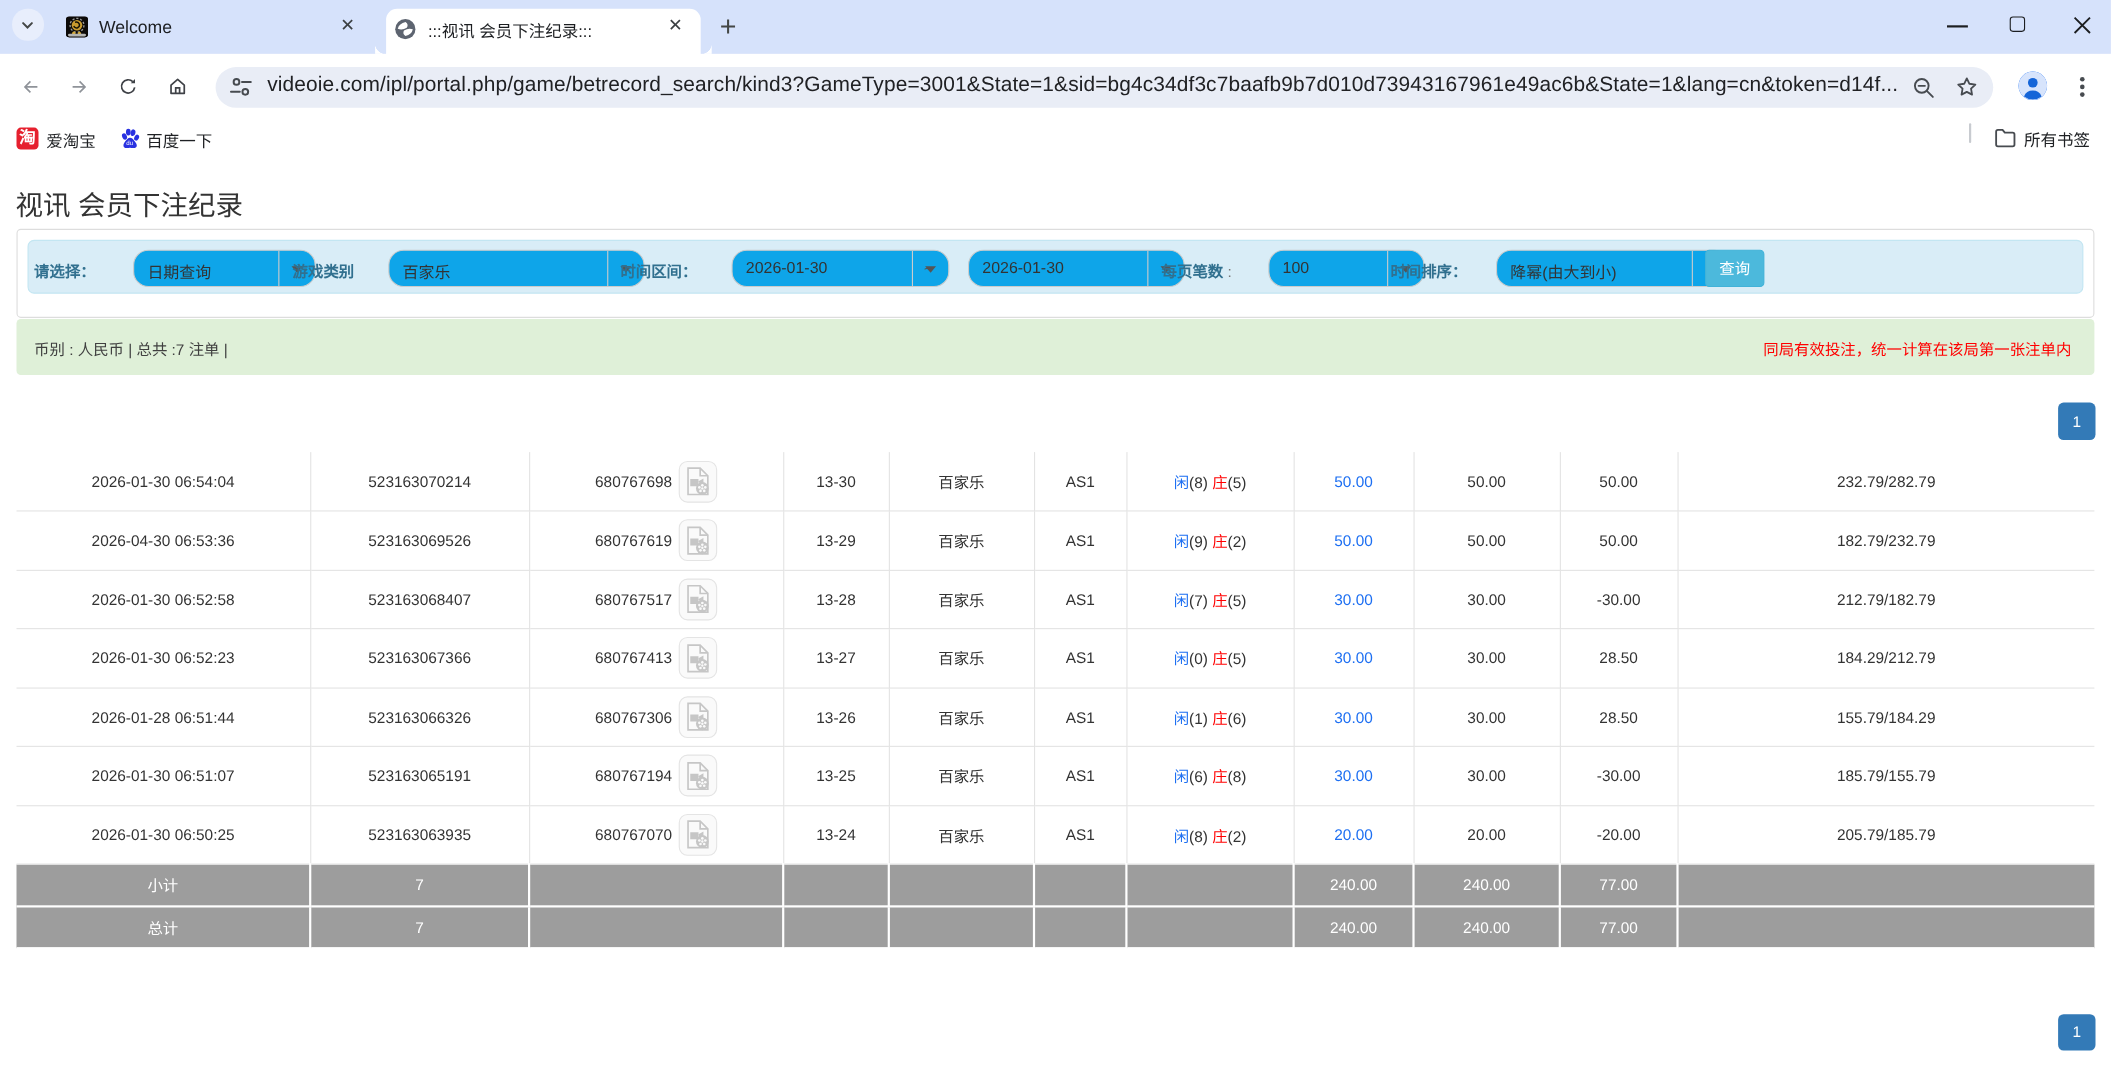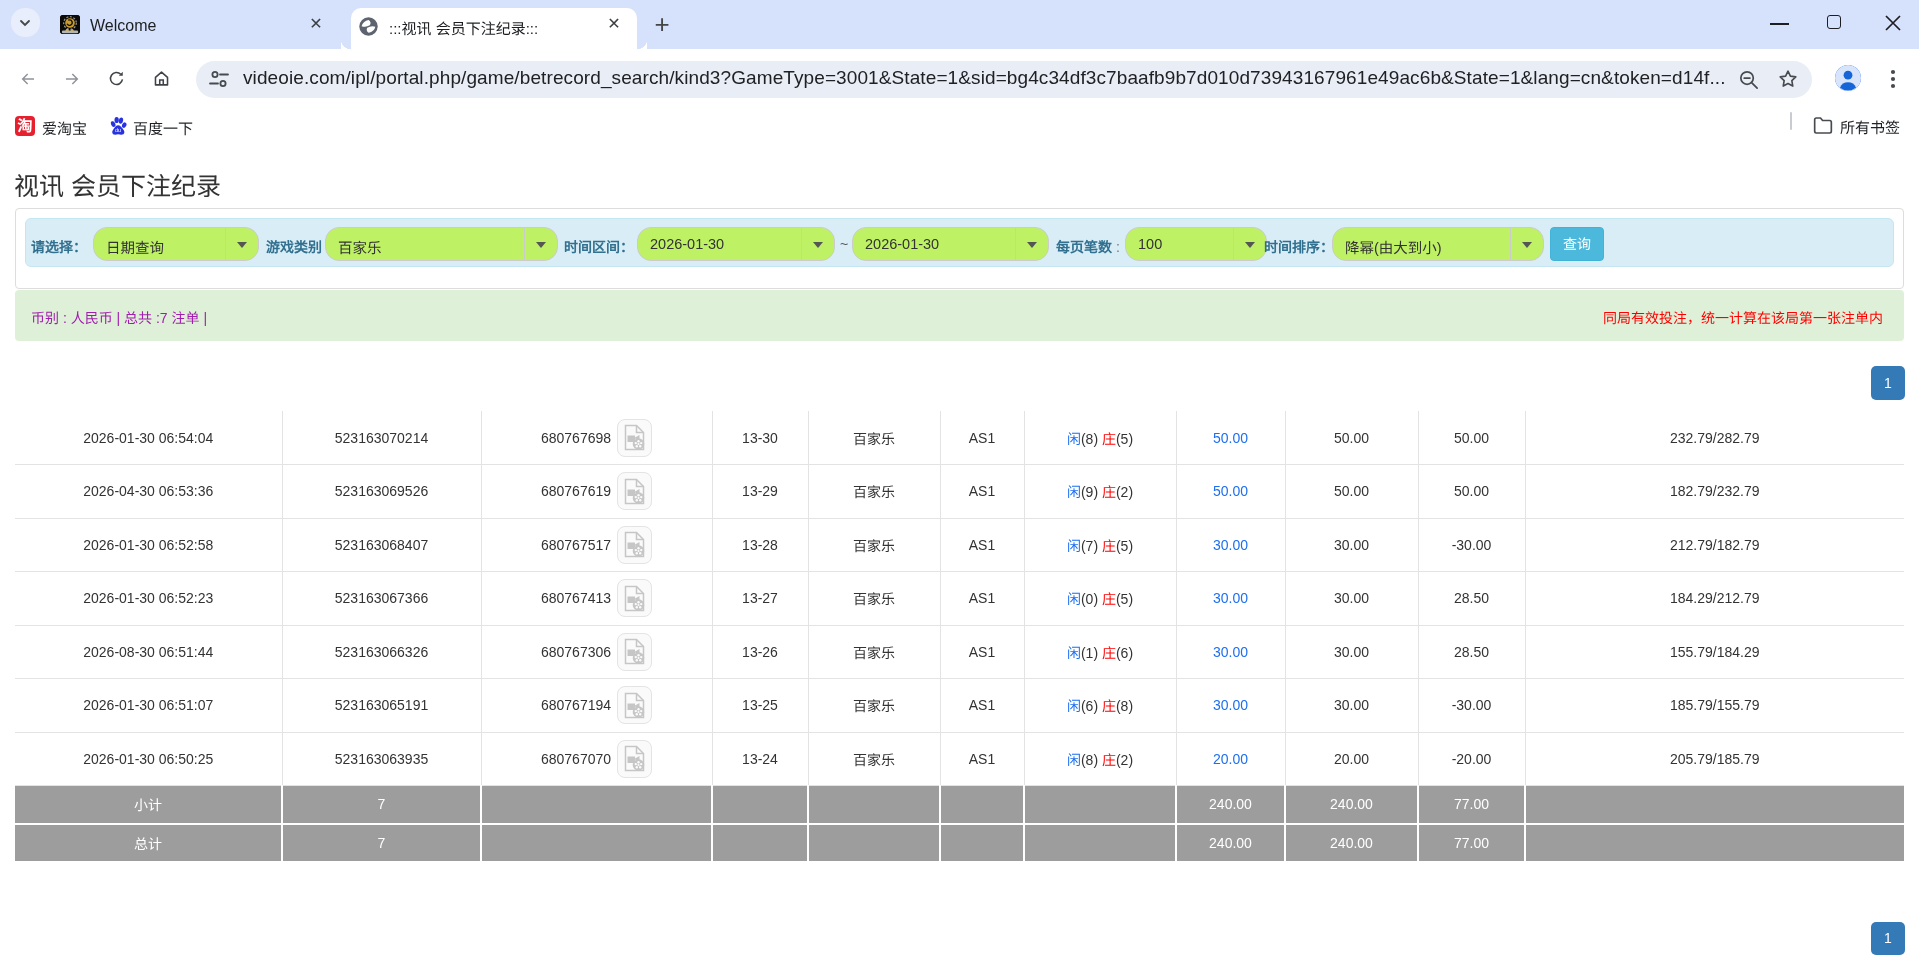--- a/index.html
+++ b/index.html
@@ -37,27 +37,27 @@
 
 #bookmarks { position:absolute; left:0; top:108px; width:1919px; height:37px; background:#fff; }
 .bktext { font-size:15px; color:#1f2124; }
 #tbicon { position:absolute; left:15px; top:116px; width:20px; height:20px; background:#e6202e; border-radius:4px; color:#fff; font-size:15px; line-height:20px; text-align:center; font-weight:700; }
 #bksep { position:absolute; left:1790px; top:112px; width:2px; height:18px; background:#c8cbd0; border-radius:1px; }
 
 #pagetitle { position:absolute; left:14px; top:166px; font-size:25px; color:#333; }
 #fpanel { position:absolute; left:15px; top:208px; width:1889px; height:81px; background:#fff; border:1px solid #ddd; border-radius:4px; }
 #bluebar { position:absolute; left:25px; top:218px; width:1869px; height:49px; background:#d9edf7; border:1px solid #c3e6f2; border-radius:6px; }
 .flabel { position:absolute; top:236px; font-size:14px; font-weight:700; color:#31708f; white-space:nowrap; }
-.combo { position:absolute; top:227px; height:34px; background:#bef264; border:1px solid #ccc; border-radius:14px; }
+.combo { position:absolute; top:227px; height:34px; background:#0ea5e9; border:1px solid #ccc; border-radius:14px;margin-left:28px; }
 .combo .ctext { position:absolute; left:12px; top:8px; font-size:14.5px; color:#333; white-space:nowrap; }
 .combo .carr { position:absolute; right:0; top:0; bottom:0; width:33px; border-left:1px solid #ccc; }
 .combo .carr:after { content:""; position:absolute; left:50%; top:50%; margin:-2px 0 0 -5px; border:5px solid transparent; border-top:6px solid #555; }
 #qbtn { position:absolute; left:1550px; top:227px; width:54px; height:34px; background:#4cb9dc; border:1px solid #41b2d8; border-radius:4px; color:#fff; font-size:14px; text-align:center; line-height:32px; }
 #greenbar { position:absolute; left:15px; top:290px; width:1889px; height:51px; background:#dff0d8; border-radius:4px; }
-#gleft { position:absolute; left:31px; top:307px; font-size:14px; color:#a21caf; }
+#gleft { position:absolute; left:31px; top:307px; font-size:14px; color:#404040; }
 #gright { position:absolute; right:36px; top:307px; font-size:14px; color:#f00; }
 .pgbtn { position:absolute; left:1871px; width:34px; background:#337ab7; border-radius:5px; color:#fff; text-align:center; font-size:14px; }
 
 #btable { position:absolute; left:15px; top:411px; width:1889px; border-collapse:collapse; table-layout:fixed; }
 #btable th { background:#1d1d1d; color:#fff; font-size:14px; font-weight:700; height:36px; border-left:2px solid #fff; border-right:2px solid #fff; padding:0; text-align:center; }
 #btable th:first-child { border-left:none; }
 #btable th:last-child { border-right:none; }
 #btable td { font-size:14px; color:#333; text-align:center; border-right:1px solid #e3e3e3; border-bottom:1px solid #e3e3e3; padding:0; background:#fff; }
 #btable td:last-child { border-right:none;margin-top:32px; }
 #btable tr.dr { height:53.5px; }
@@ -343,21 +343,21 @@
         <td>13-27</td>
         <td>百家乐</td>
         <td>AS1</td>
         <td><span style="color:#1d6ff2">闲</span>(0) <span style="color:#f00">庄</span>(5)</td>
         <td><span class="blue">30.00</span></td>
         <td>30.00</td>
         <td>28.50</td>
         <td>184.29/212.79</td>
       </tr>
 <tr class="dr">
-        <td>2026-08-30 06:51:44</td>
+        <td>2026-01-28 06:51:44</td>
         <td>523163066326</td>
         <td>
           <div class="gamecell">
             <span>680767306</span>
             <span class="vicon">
               <svg width="25" height="27" viewBox="0 0 25 27">
                 <path d="M3.5 1.5h11l7 7v17h-18z" fill="none" stroke="#c6c6c6" stroke-width="1.5"></path>
                 <path d="M14.5 1.5v7h7" fill="none" stroke="#c6c6c6" stroke-width="1.5"></path>
                 <path d="M5.5 11.5h7.5v6.5H5.5z" fill="#c6c6c6"></path>
                 <path d="M13 13.5l4.5-2.5v6l-4.5-2.5z" fill="#c6c6c6"></path>

